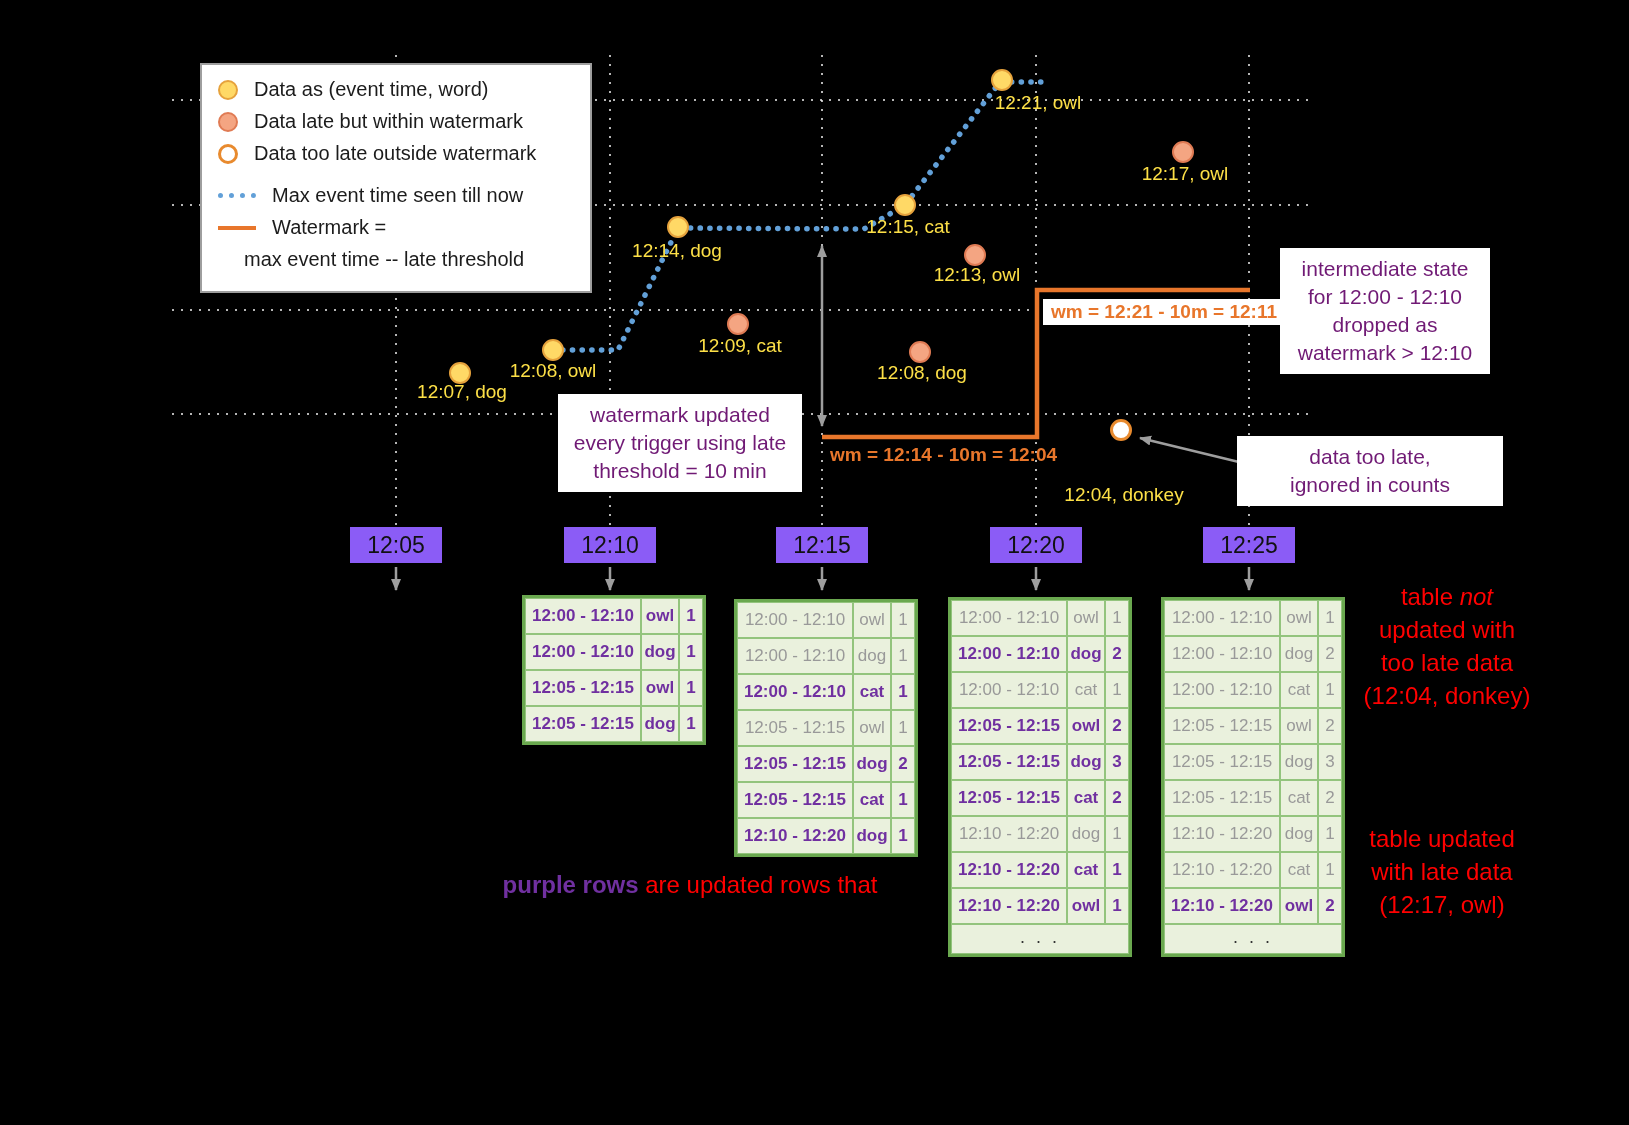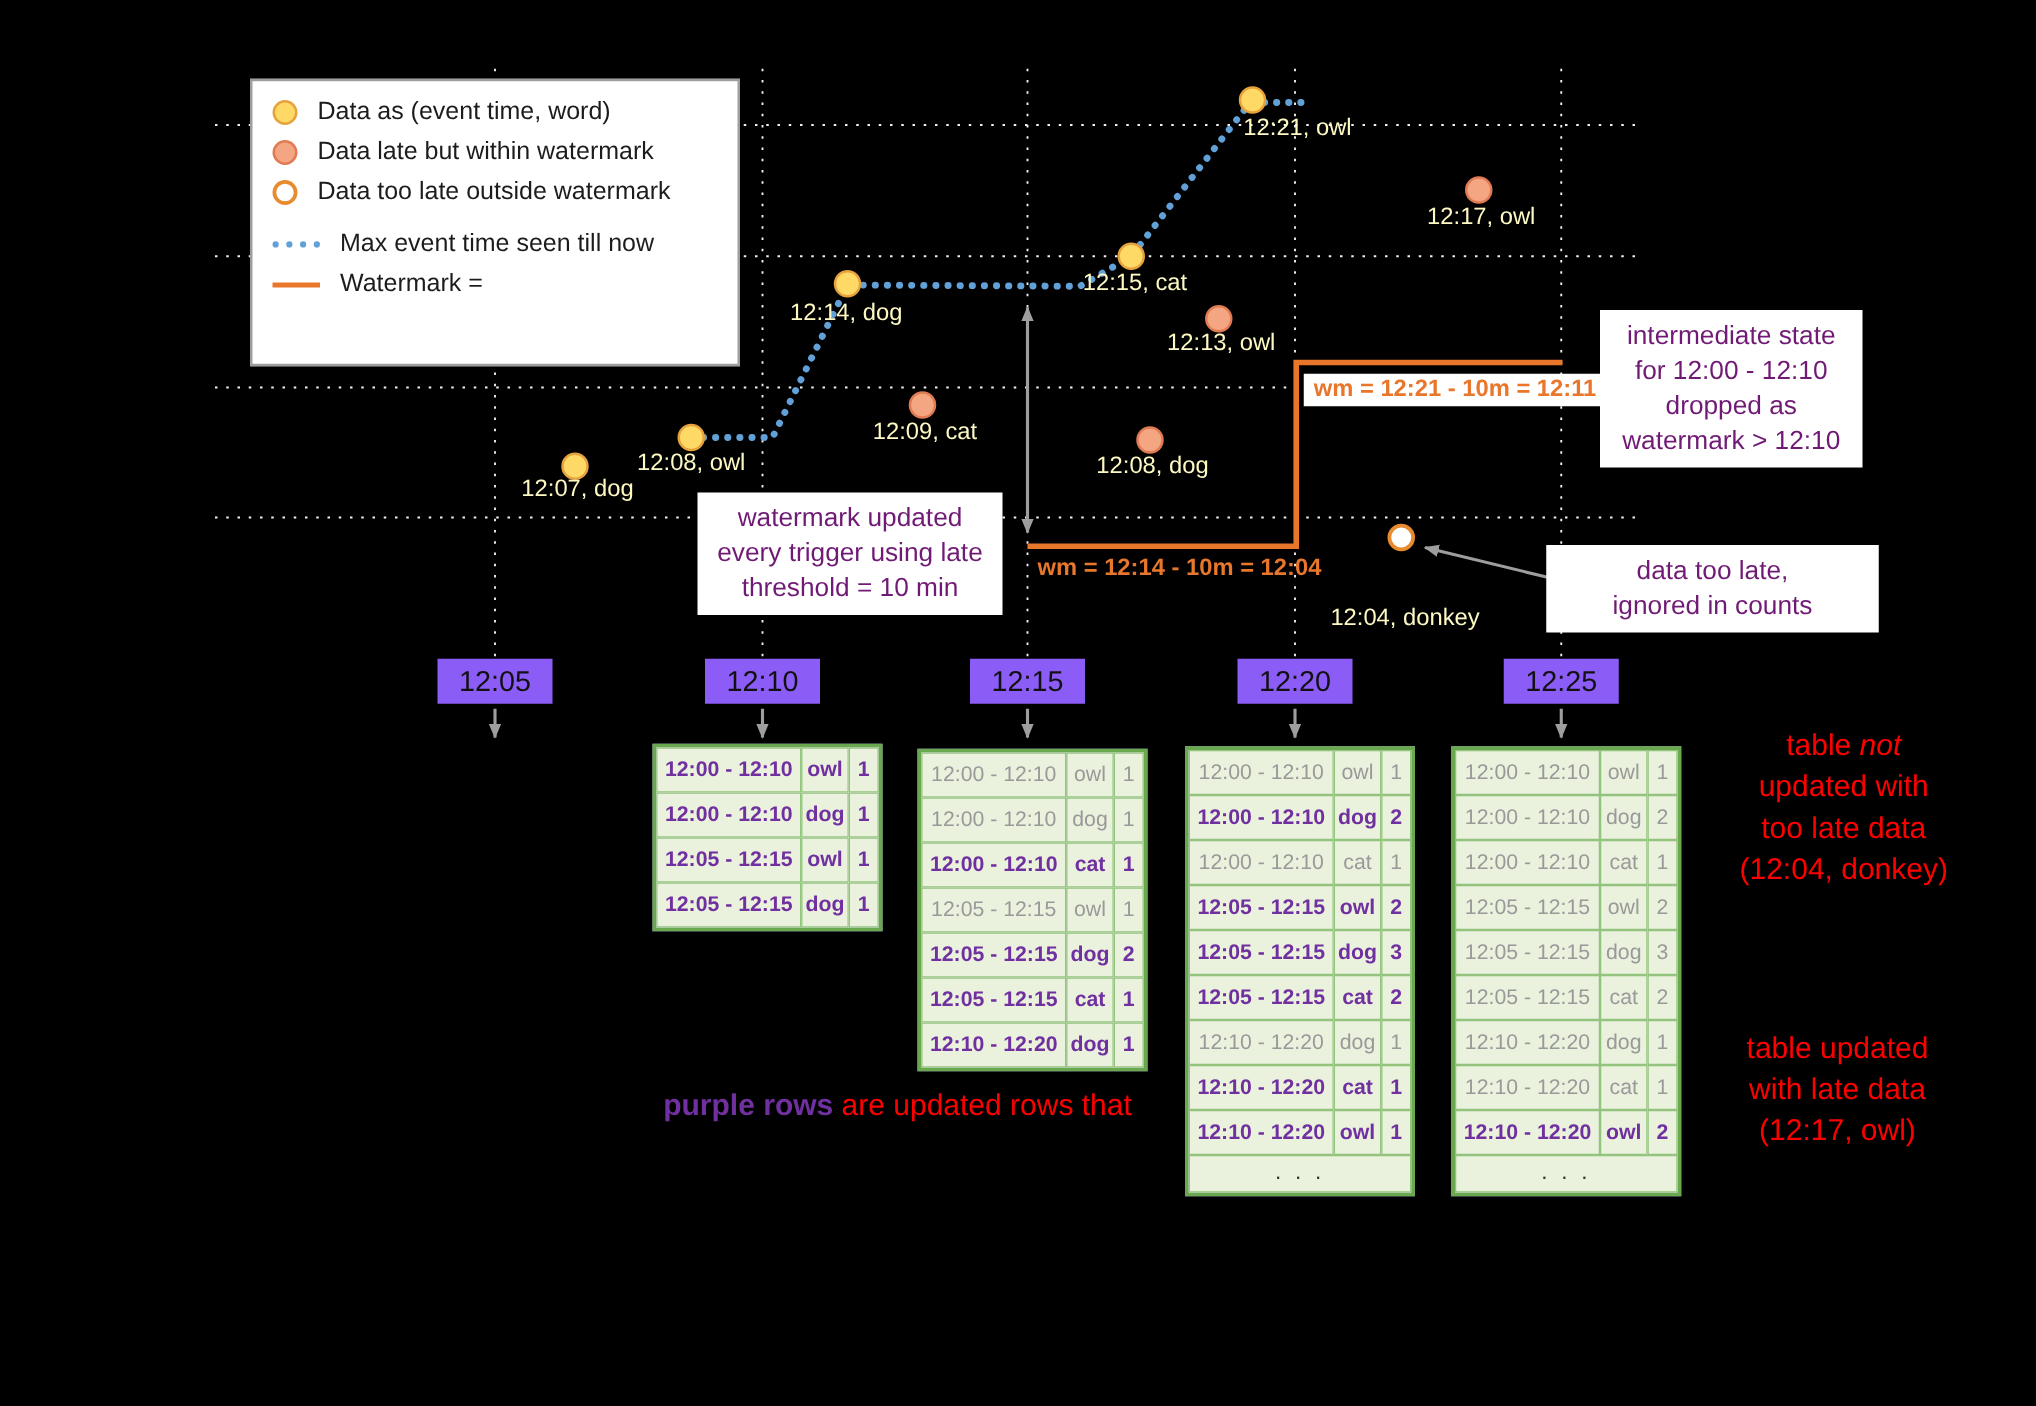--- a/index.html
+++ b/index.html
@@ -6,21 +6,21 @@
   .canvas{position:relative;width:1629px;height:1125px;background:#000;overflow:hidden;
           font-family:"Liberation Sans",sans-serif;}
   svg.layer{position:absolute;left:0;top:0;width:1629px;height:1125px;}
 
   
   .pt{position:absolute;width:22px;height:22px;border-radius:50%;box-sizing:border-box;
       transform:translate(-50%,-50%);}
   .pt.ontime{background:#FFD966;border:2.5px solid #E6A23C;}
   .pt.late{background:#F4A582;border:2.5px solid #E07B54;}
   .pt.toolate{background:#fff;border:3px solid #E88A2E;}
-  .pt-label{position:absolute;transform:translateX(-50%);color:#fef9c3;font-size:19px;
+  .pt-label{position:absolute;transform:translateX(-50%);color:#fde047;font-size:19px;
             white-space:nowrap;}
 
   
   .legend{position:absolute;left:200px;top:63px;width:392px;height:230px;background:#fff;
           border:2px solid #9e9e9e;box-sizing:border-box;padding:13px 10px 10px 16px;color:#1c1c1c;}
   .lg-row{display:flex;align-items:center;gap:16px;font-size:20px;margin-bottom:9px;}
   .lg-pt{position:static;transform:none;width:20px;height:20px;flex:0 0 20px;}
   .lg-line{width:38px;height:0;flex:0 0 38px;}
   .lg-line.blue{border-top:5px dotted #62A0D8;}
   .lg-line.orange{border-top:4px solid #E8762B;}
@@ -48,21 +48,21 @@
   .c-word{width:38px;}
   .c-count{width:24px;}
   .trow.updated .tcell{color:#7030A0;font-weight:700;}
   .trow.unchanged .tcell{color:#999;font-weight:400;}
   .trow.ellipsis-row{display:block;height:28px;line-height:25px;text-align:center;color:#333;
          border:1.5px solid #93C47D;background:#EAF1DD;font-size:18px;letter-spacing:3px;}
 
   
   .note{position:absolute;color:#FF0000;font-size:24px;line-height:33px;}
   .note .purple{color:#7030A0;font-weight:700;}
-  .note.centered{text-align:center;padding-left:28px;}
+  .note.centered{text-align:center;}
 </style>
 </head>
 <body>
 
 <div class="canvas">
 
   <svg class="layer" viewBox="0 0 1629 1125">
     <defs>
       <marker id="ag" markerWidth="14" markerHeight="12" refX="11" refY="5" orient="auto-start-reverse" markerUnits="userSpaceOnUse">
           <path d="M0,0 L12,5 L0,10 Z" fill="#9e9e9e"></path>
@@ -143,20 +143,23 @@
     </div>
     <div class="lg-gap"></div>
     <div class="lg-row">
       <span class="lg-line blue"></span>
       <span>Max event time seen till now</span>
     </div>
     <div class="lg-row">
       <span class="lg-line orange"></span>
       <span>Watermark =</span>
     </div>
+    <div class="lg-row lg-indent">
+      <span>max event time -- late threshold</span>
+    </div>
   </div>
 
   <div class="callout" style="left:558px;top:394px;width:244px">
     <div>watermark updated</div>
     <div>every trigger using late</div>
     <div>threshold = 10 min</div>
   </div>
   <div class="callout" style="left:1280px;top:248px;width:210px">
     <div>intermediate state</div>
     <div>for 12:00 - 12:10</div>

